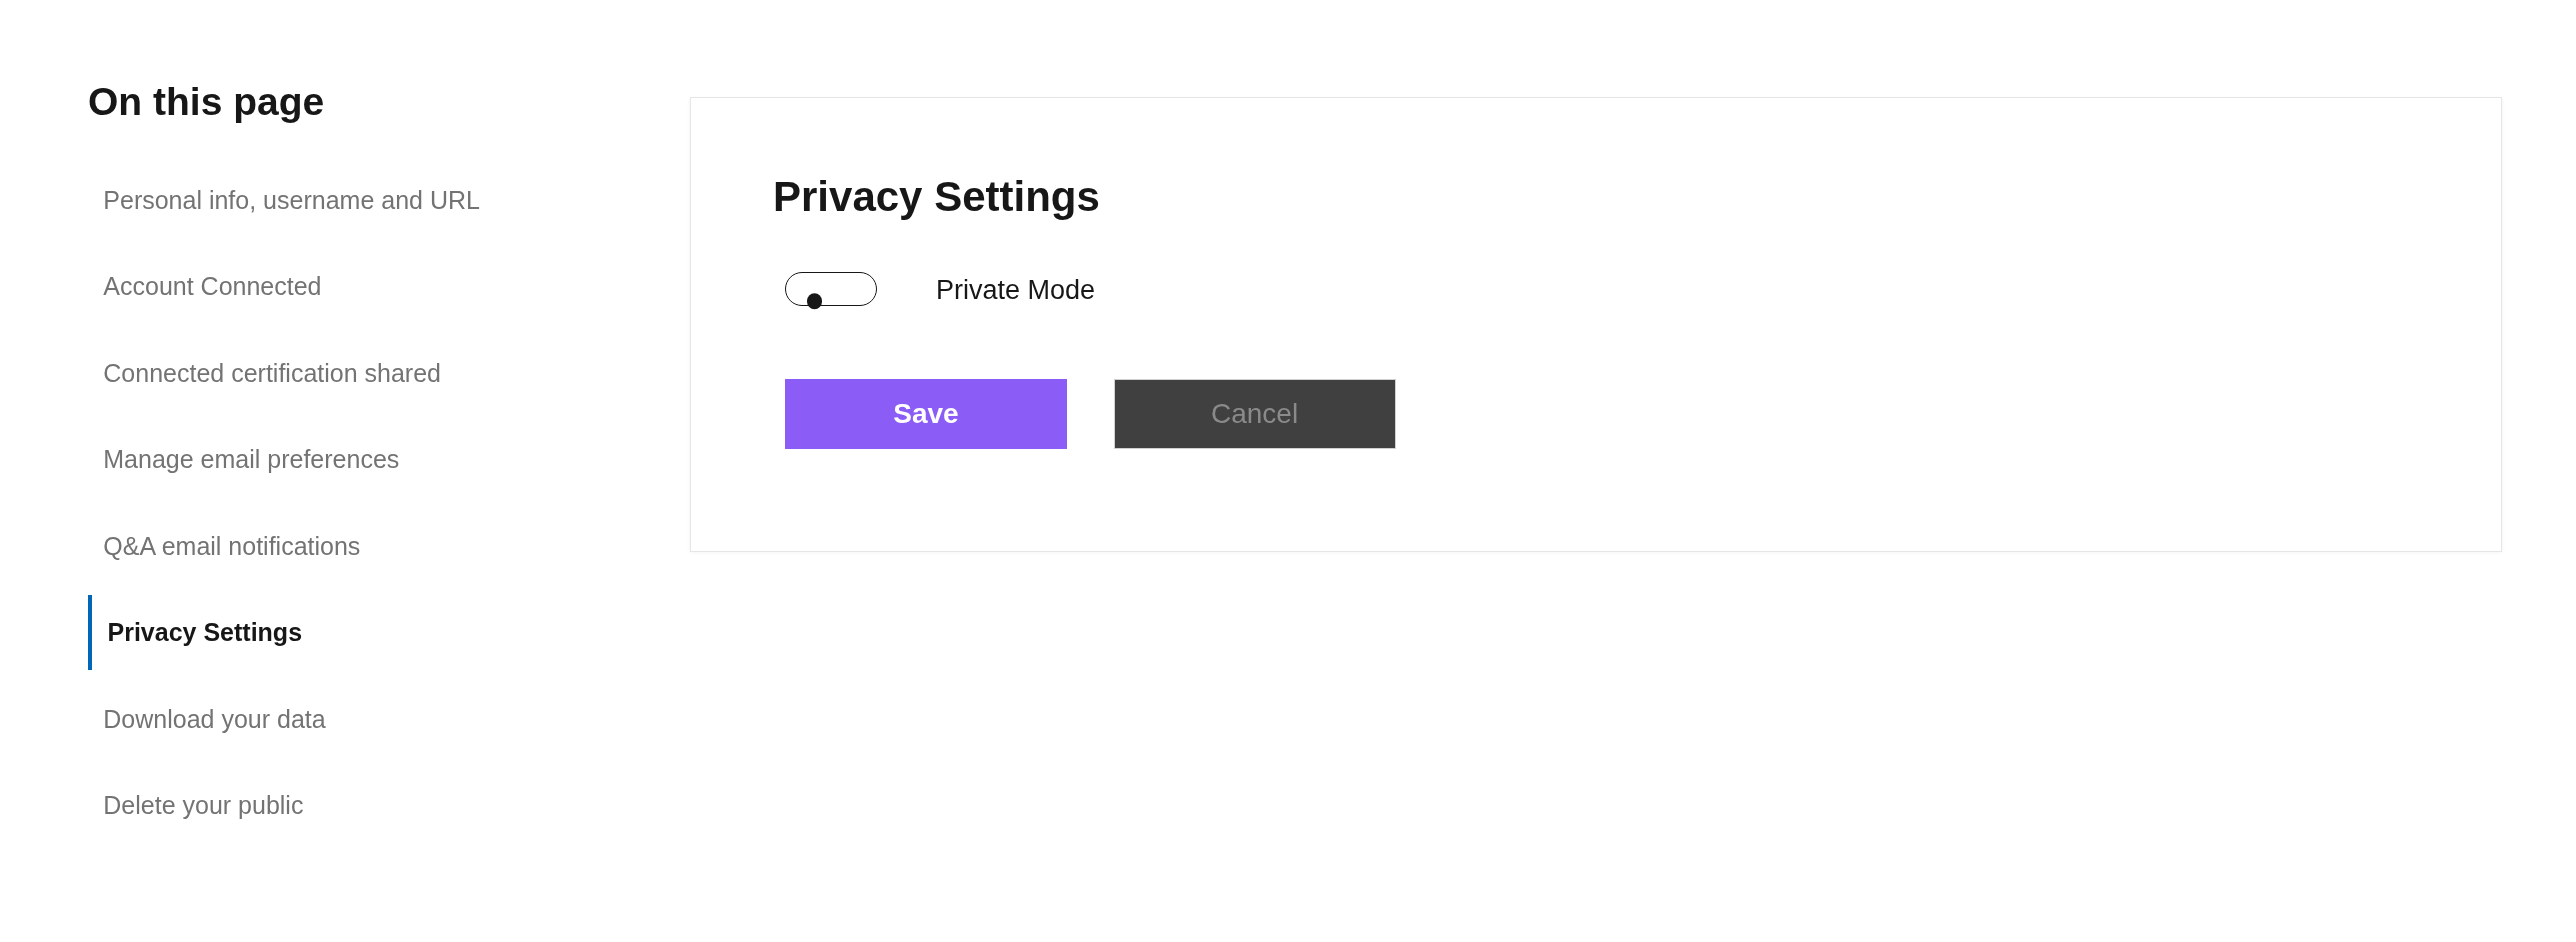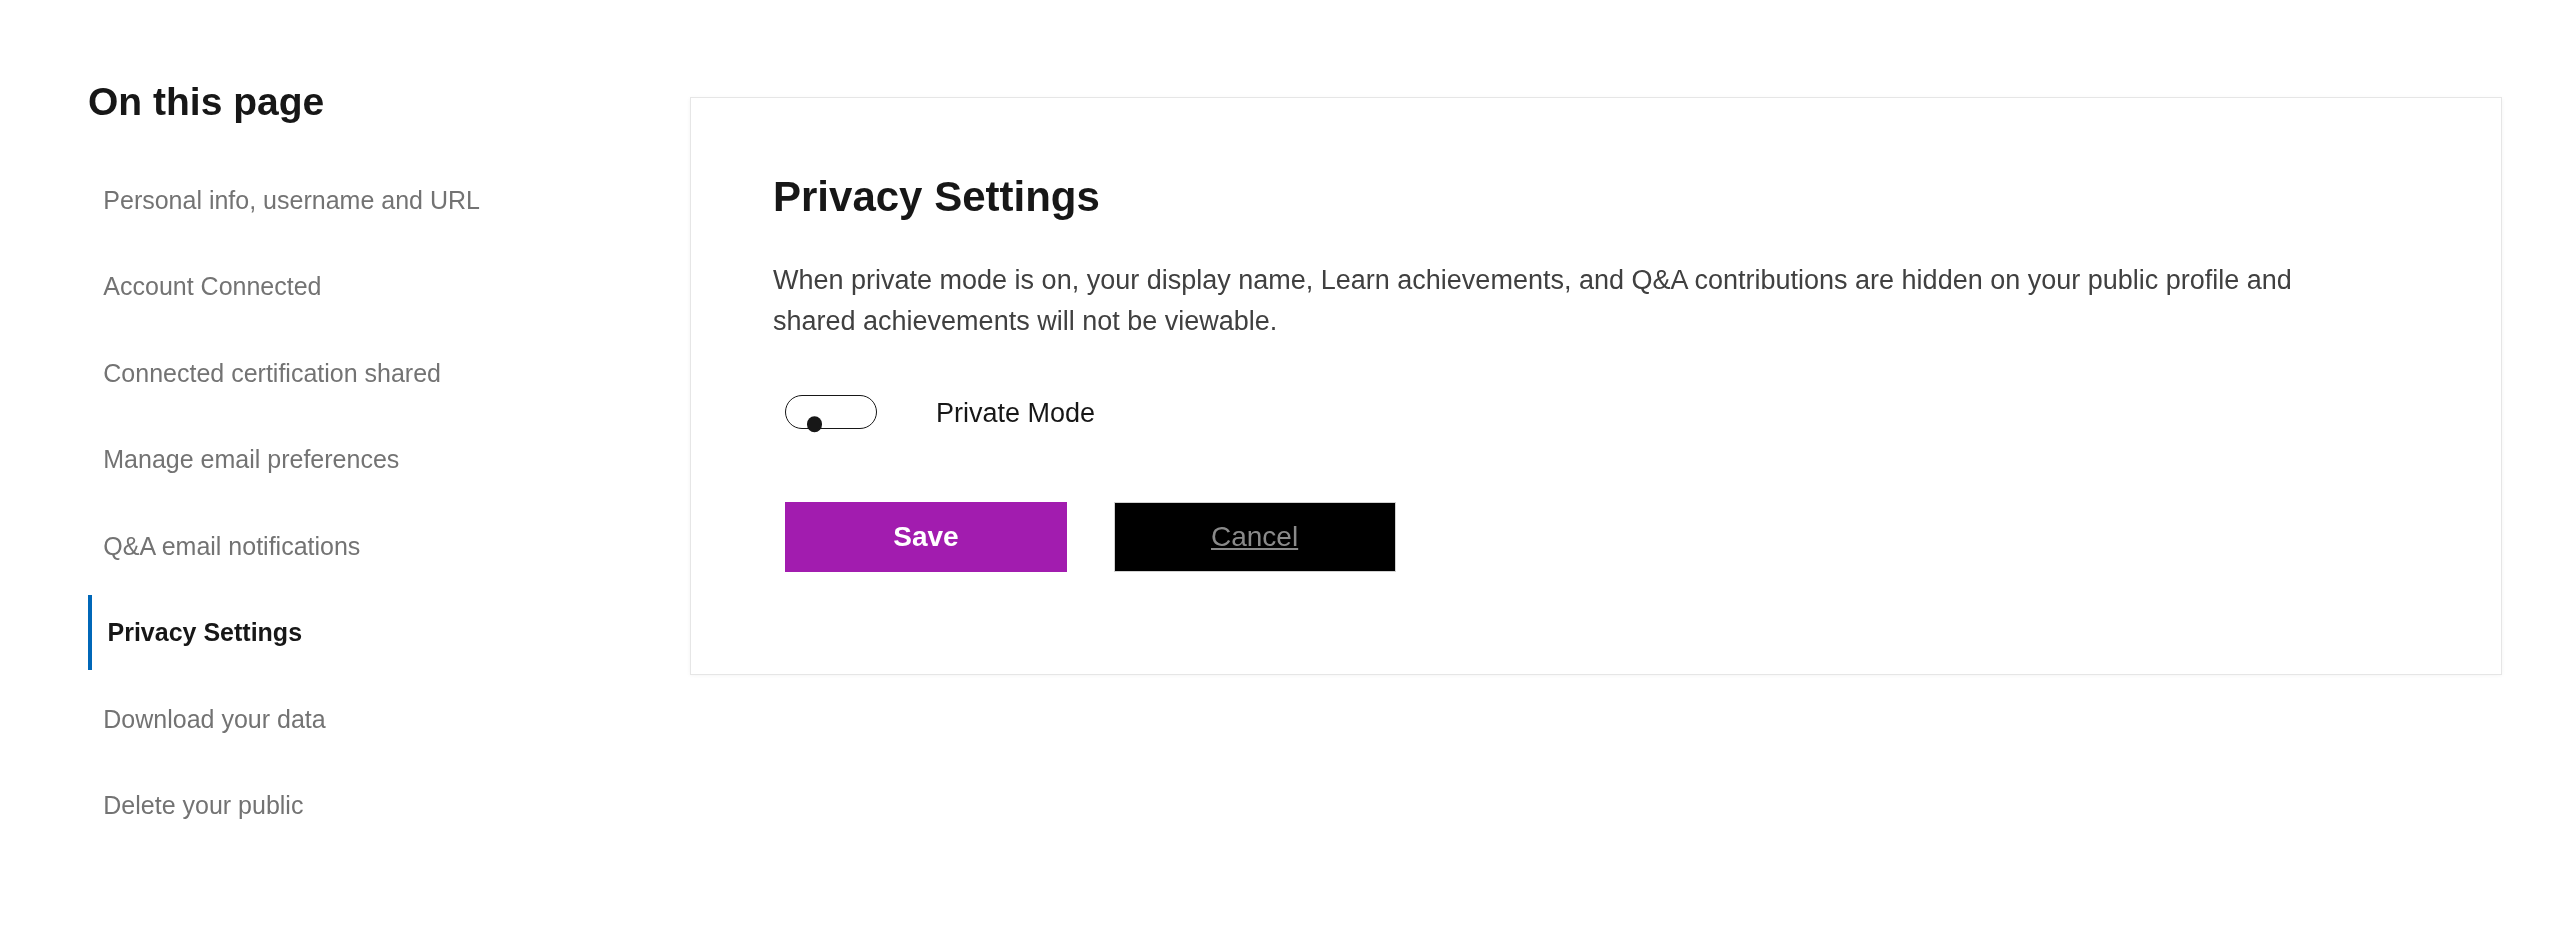--- a/index.html
+++ b/index.html
@@ -107,29 +107,28 @@
       height: 70px;
       font-size: 28px;
       font-weight: 600;
       border: none;
       cursor: pointer;
       display: inline-flex;
       align-items: center;
       justify-content: center;
     }
     .btn-primary {
-      background: #a21caf;
+      background: #8b5cf6;
       color: #ffffff;
     }
     .btn-secondary {
-      background: #000000;
+      background: #404040;
       color: #8a8a8a;
       border: 1.1px solid #d1d1d1;
       font-weight: 400;
-      text-decoration: underline;
     }
   </style>
 </head>
 <body>
 
 <div class="layout">
   <nav class="sidebar">
     <h2 class="sidebar-heading">On this page</h2>
     <a class="nav-item">Personal info, username and URL</a>
     <a class="nav-item">Account Connected</a>
@@ -137,21 +136,20 @@
     <a class="nav-item">Manage email preferences</a>
     <a class="nav-item">Q&amp;A email notifications</a>
     <a class="nav-item active">Privacy Settings</a>
     <a class="nav-item">Download your data</a>
     <a class="nav-item">Delete your public</a>
   </nav>
 
   <main class="main-panel">
     <section class="card">
       <h1 class="card-title">Privacy Settings</h1>
-      <p class="card-description">When private mode is on, your display name, Learn achievements, and Q&amp;A contributions are hidden on your public profile and shared achievements will not be viewable.</p>
 
       <div class="toggle-row">
         <div class="toggle" role="switch" aria-checked="false">
           <span class="toggle-knob"></span>
         </div>
         <span class="toggle-label">Private Mode</span>
       </div>
 
       <div class="button-row">
         <button class="btn btn-primary">Save</button>

